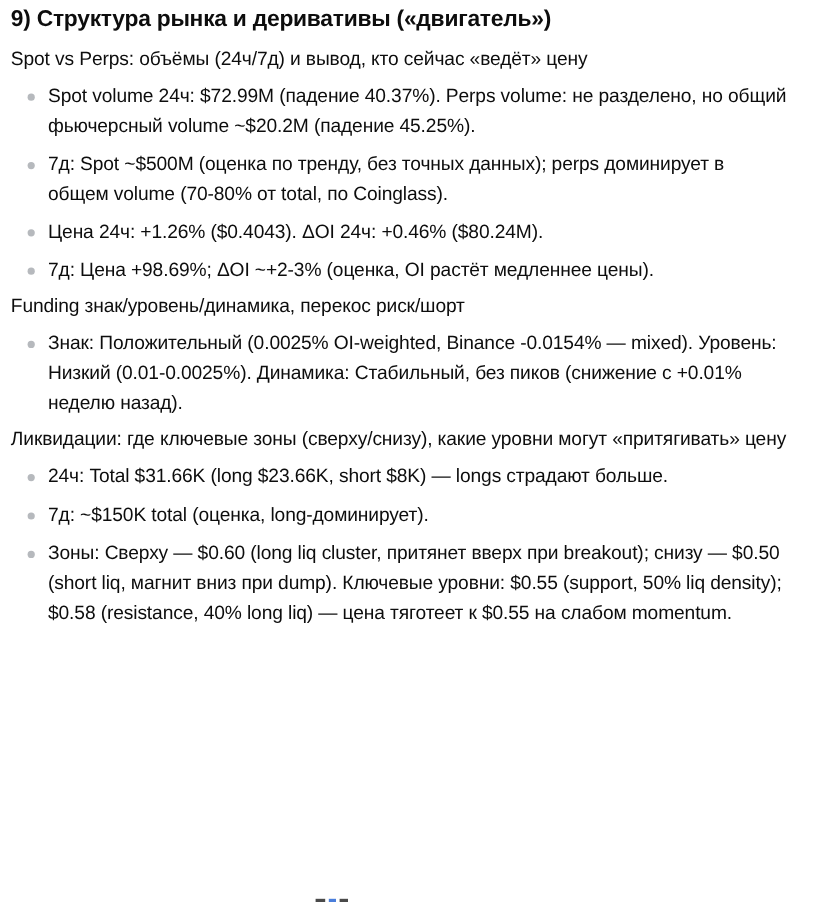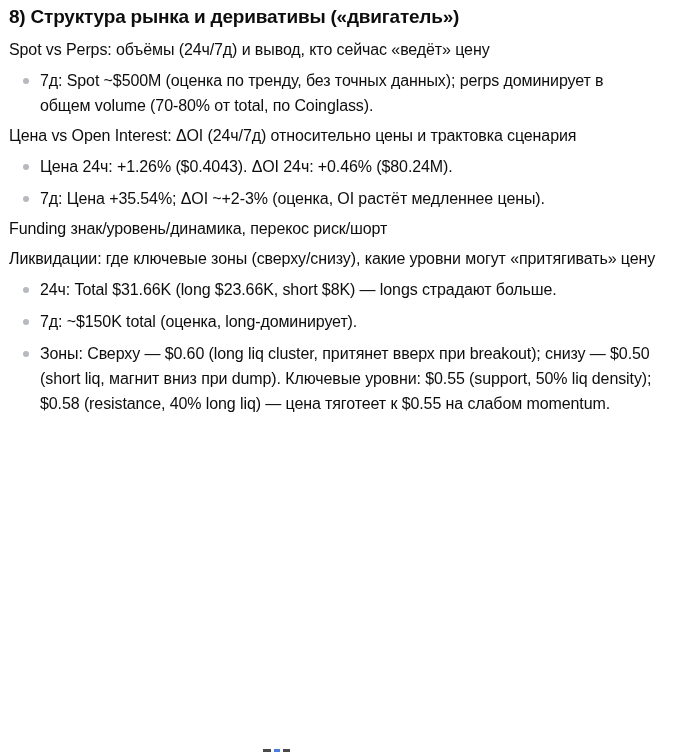--- a/index.html
+++ b/index.html
@@ -71,49 +71,56 @@
     gap: 3px;
   }
   .clipped-next-line .frag { height: 3px; background: #4a4a4a; }
   .clipped-next-line .frag.link { background: #4a7edb; }
 </style>
 </head>
 <body>
 
 <main class="doc">
 
-  <h3 class="page-title">8) Структура рынка и деривативы («двигатель»)</h3>
+  <h3 class="page-title">9) Структура рынка и деривативы («двигатель»)</h3>
 
   <section>
     <p class="sub">Spot vs Perps: объёмы (24ч/7д) и вывод, кто сейчас «ведёт» цену</p>
     <ul class="bullets">
+      <li>
+        <span class="dot"></span>
+        <span>Spot volume 24ч: $72.99M (падение 40.37%). Perps volume: не разделено, но общий фьючерсный volume ~$20.2M (падение 45.25%).</span>
+      </li>
       <li>
         <span class="dot"></span>
         <span>7д: Spot ~$500M (оценка по тренду, без точных данных); perps доминирует в общем volume (70-80% от total, по Coinglass).</span>
       </li>
     </ul>
   </section>
 
   <section>
-    <p class="sub">Цена vs Open Interest: ΔOI (24ч/7д) относительно цены и трактовка сценария</p>
     <ul class="bullets">
       <li>
         <span class="dot"></span>
         <span>Цена 24ч: +1.26% ($0.4043). ΔOI 24ч: +0.46% ($80.24M).</span>
       </li>
       <li>
         <span class="dot"></span>
-        <span>7д: Цена +35.54%; ΔOI ~+2-3% (оценка, OI растёт медленнее цены).</span>
+        <span>7д: Цена +98.69%; ΔOI ~+2-3% (оценка, OI растёт медленнее цены).</span>
       </li>
     </ul>
   </section>
 
   <section>
     <p class="sub">Funding знак/уровень/динамика, перекос риск/шорт</p>
     <ul class="bullets">
+      <li>
+        <span class="dot"></span>
+        <span>Знак: Положительный (0.0025% OI-weighted, Binance -0.0154% — mixed). Уровень: Низкий (0.01-0.0025%). Динамика: Стабильный, без пиков (снижение с +0.01% неделю назад).</span>
+      </li>
     </ul>
   </section>
 
   <section>
     <p class="sub">Ликвидации: где ключевые зоны (сверху/снизу), какие уровни могут «притягивать» цену</p>
     <ul class="bullets">
       <li>
         <span class="dot"></span>
         <span>24ч: Total $31.66K (long $23.66K, short $8K) — longs страдают больше.</span>
       </li>

